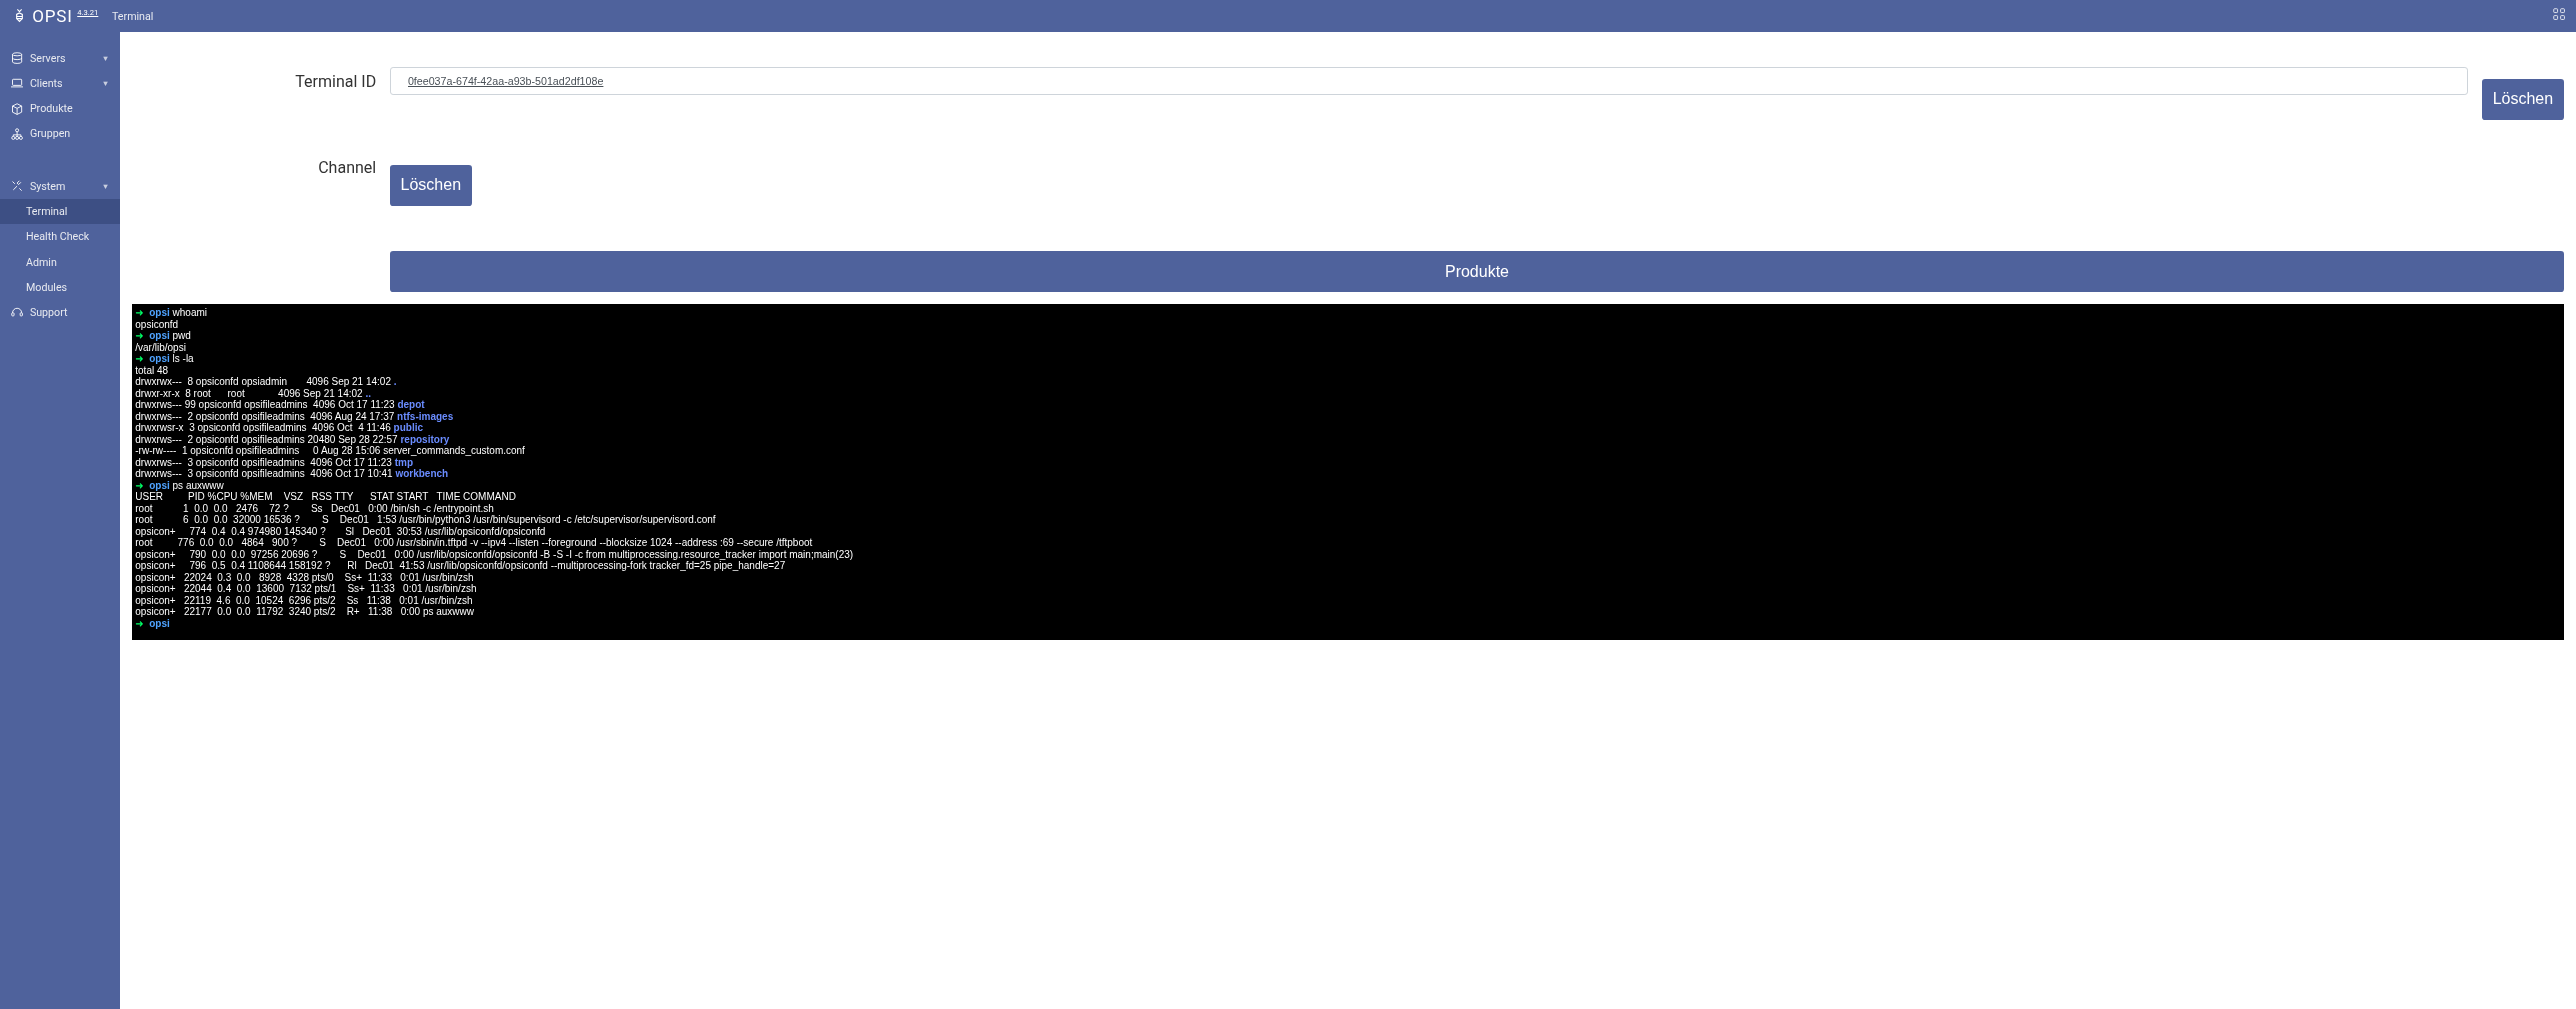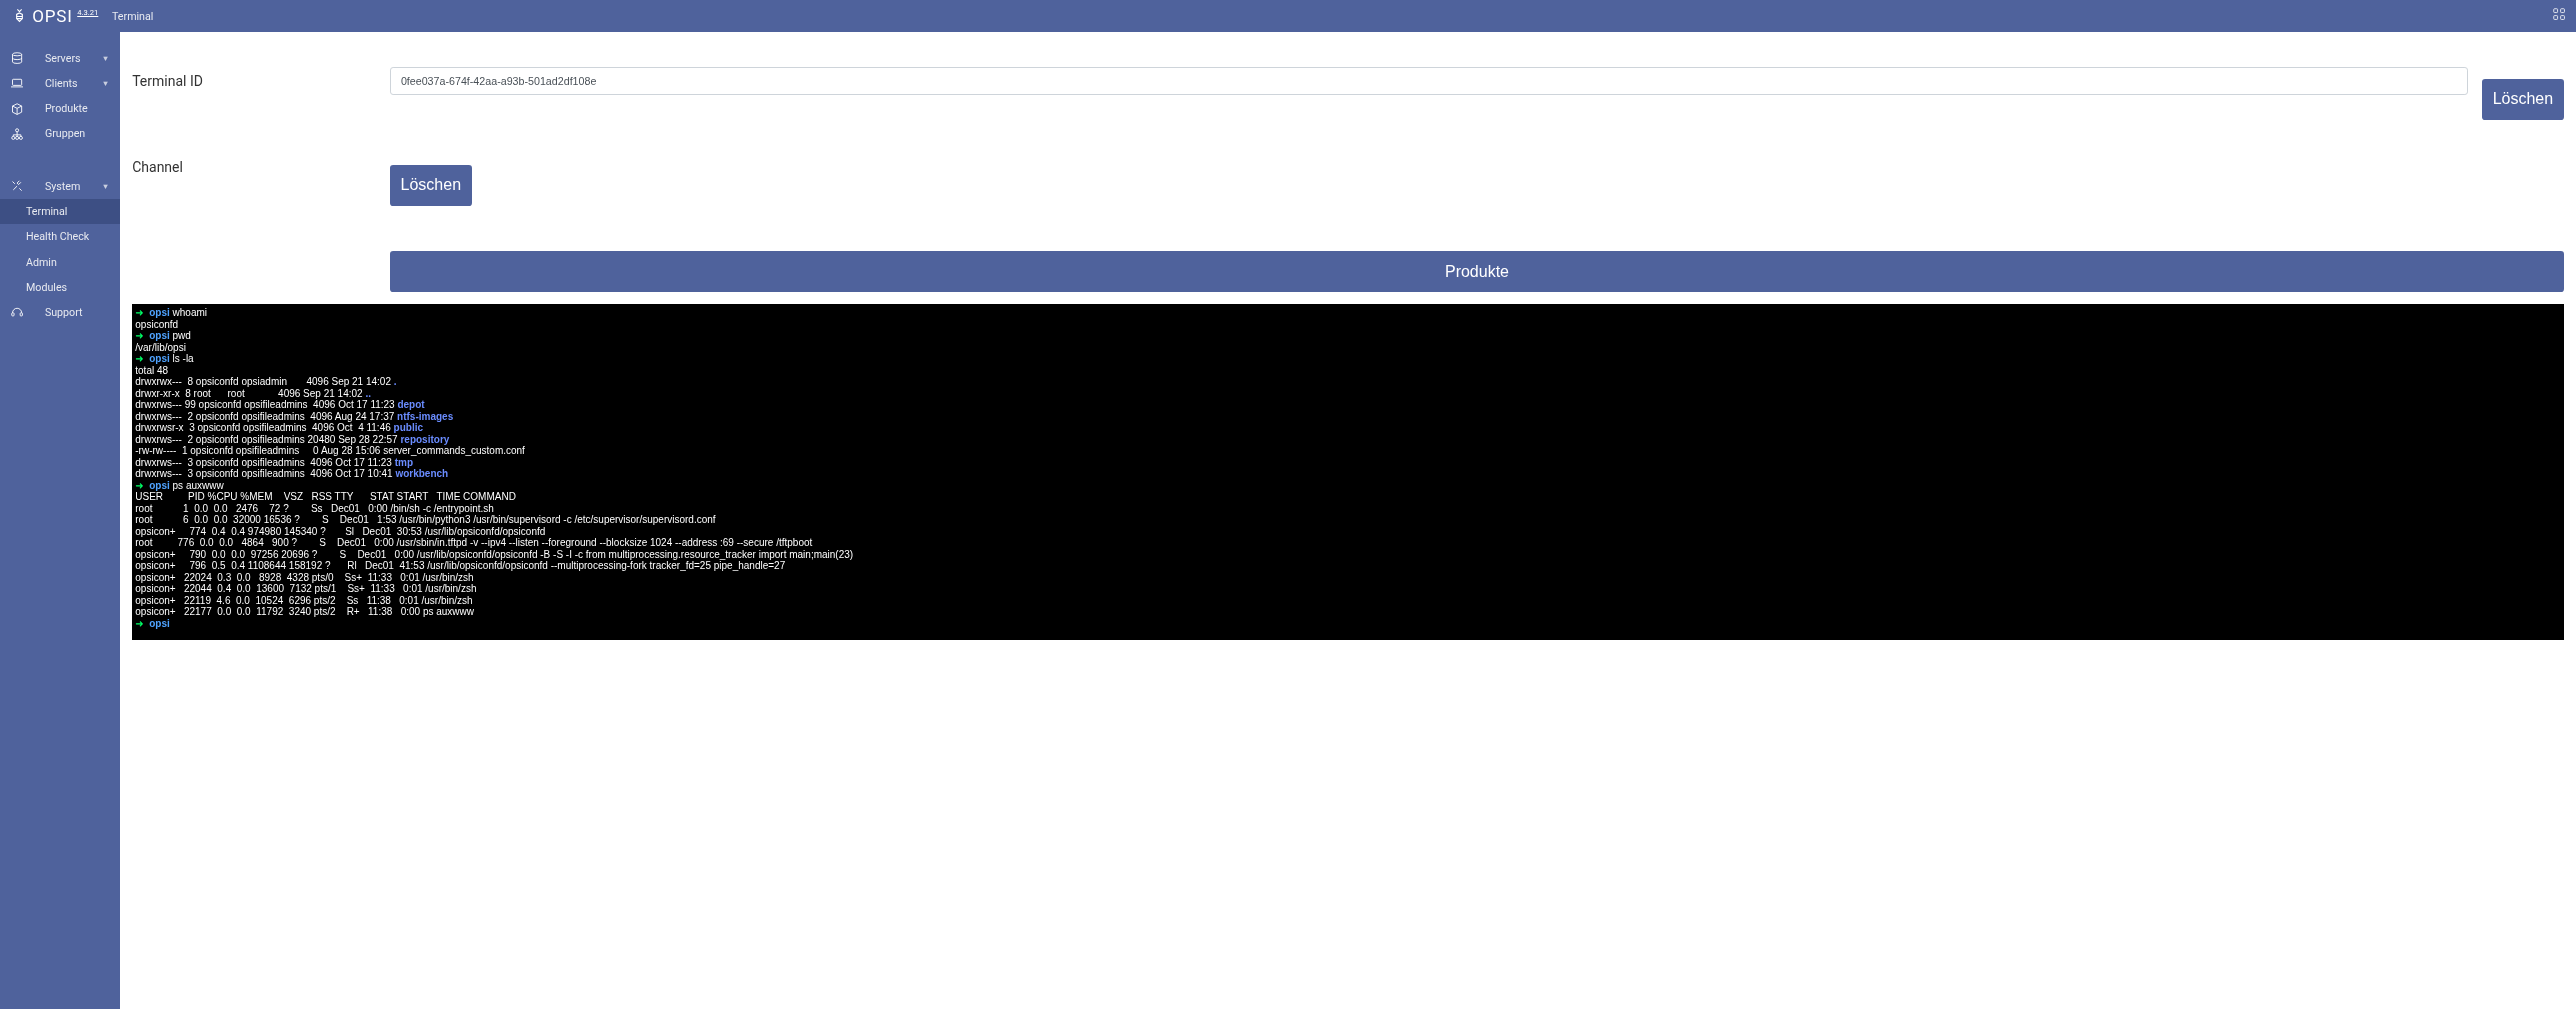--- a/index.html
+++ b/index.html
@@ -79,21 +79,21 @@
       padding: 6.1px 10.7px;
       gap: 7.6px;
       cursor: pointer;
       font-size: 10.7px;
       color: #e8eaf0;
       justify-content: space-between;
     }
     .nav-item .nav-left {
       display: flex;
       align-items: center;
-      gap: 22px;
+      gap: 7px;
     }
     .nav-spacer {
       height: 27.5px;
     }
     .sub-item {
       padding: 6.1px 10.7px 6.1px 26px;
       font-size: 10.7px;
       color: #e8eaf0;
       cursor: pointer;
     }
@@ -115,31 +115,33 @@
       background: white;
     }
     .form-row {
       display: flex;
       align-items: center;
       gap: 13.7px;
       margin-bottom: 9.2px;
     }
     .form-label {
       width: 244px;
-      font-size: 14px;
+      font-size: 16px;
       color: #333;
+      text-align: right;
     }
     .form-input {
       flex: 1;
       height: 27.5px;
       border: 0.8px solid #ced4da;
       border-radius: 3.1px;
-      padding: 0 10px;
+      padding: 0 17px;
       font-size: 10.7px;
       color: #495057;
+      text-decoration: underline;
     }
     .btn {
       height: 41px;
       padding: 0 10.7px;
       background: #4f629c;
       color: white;
       border: none;
       border-radius: 3.1px;
       font-size: 16px;
       cursor: pointer;

